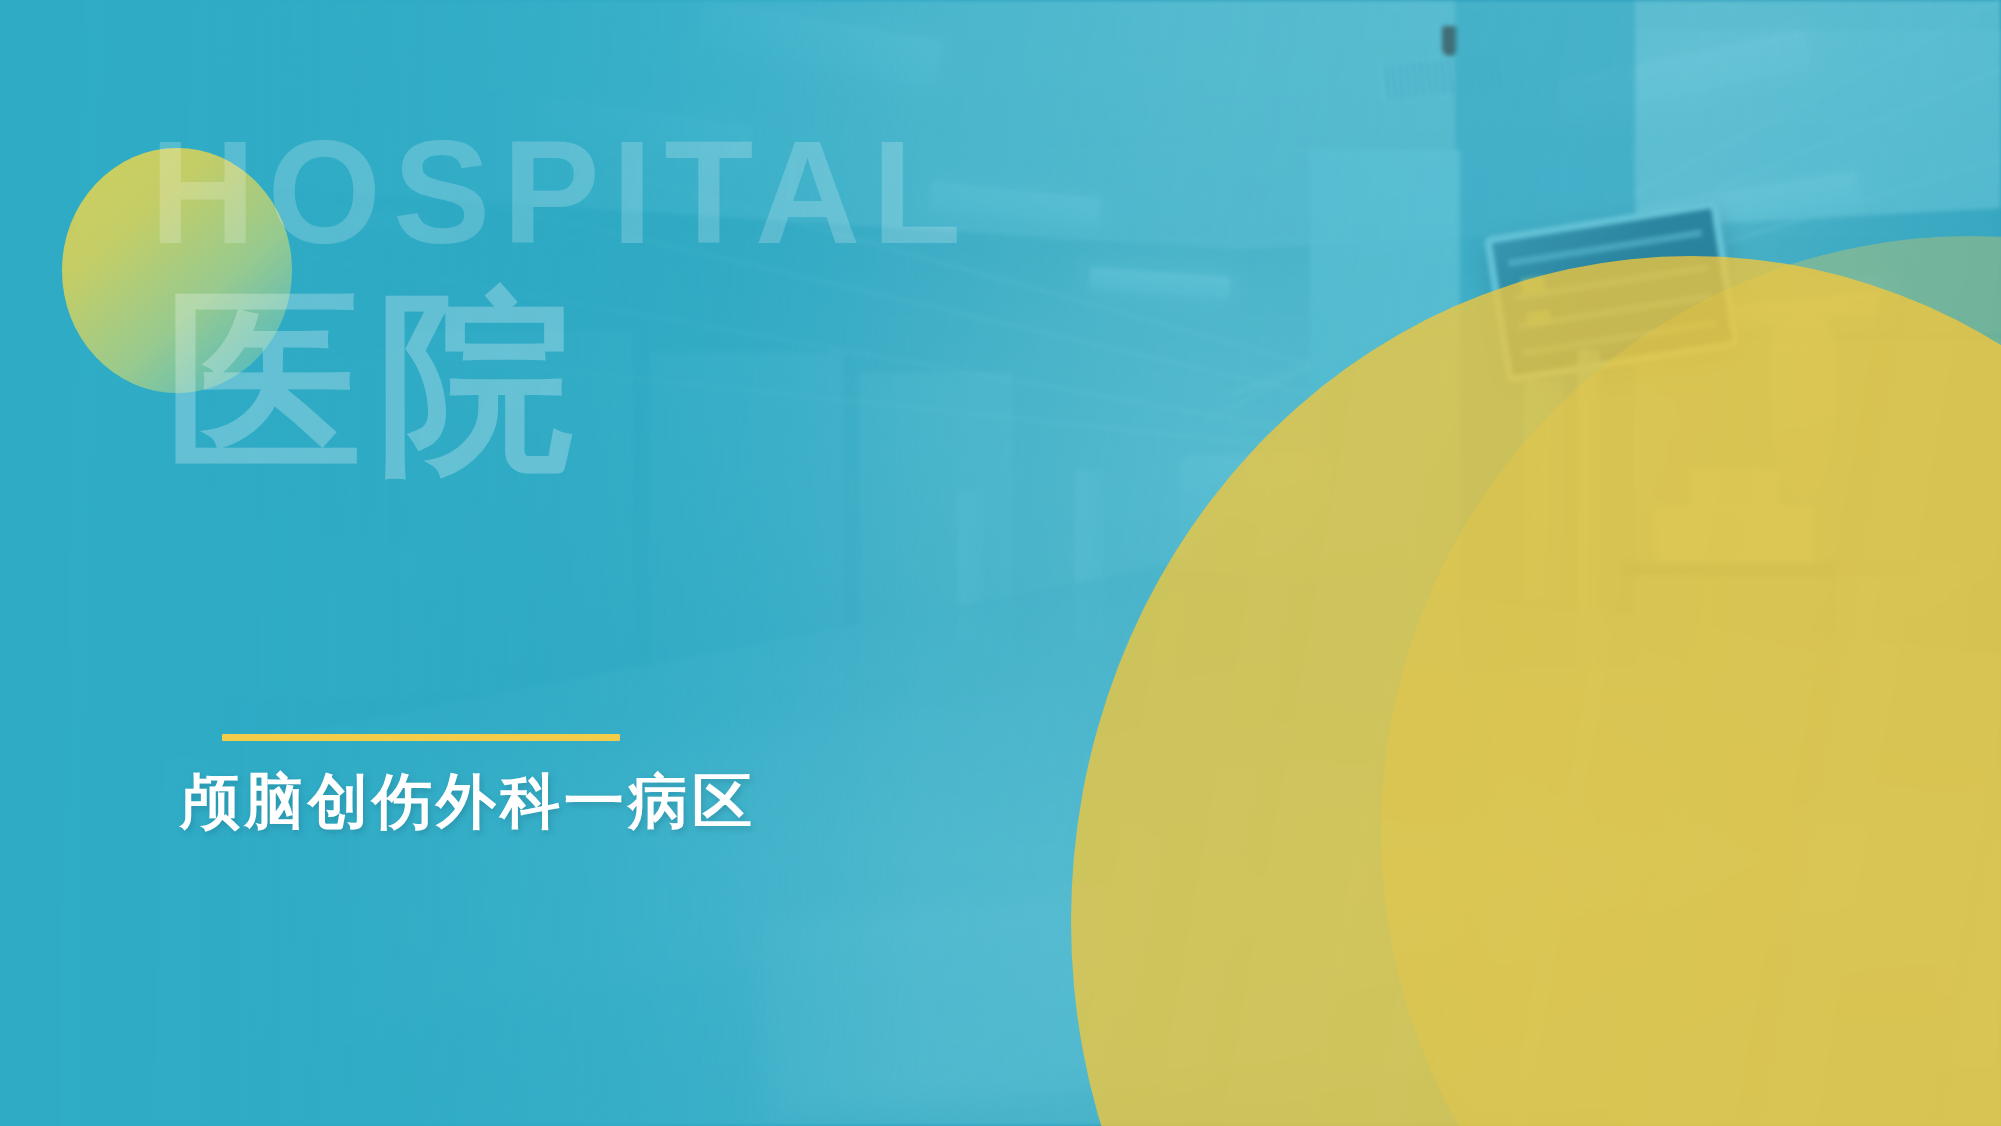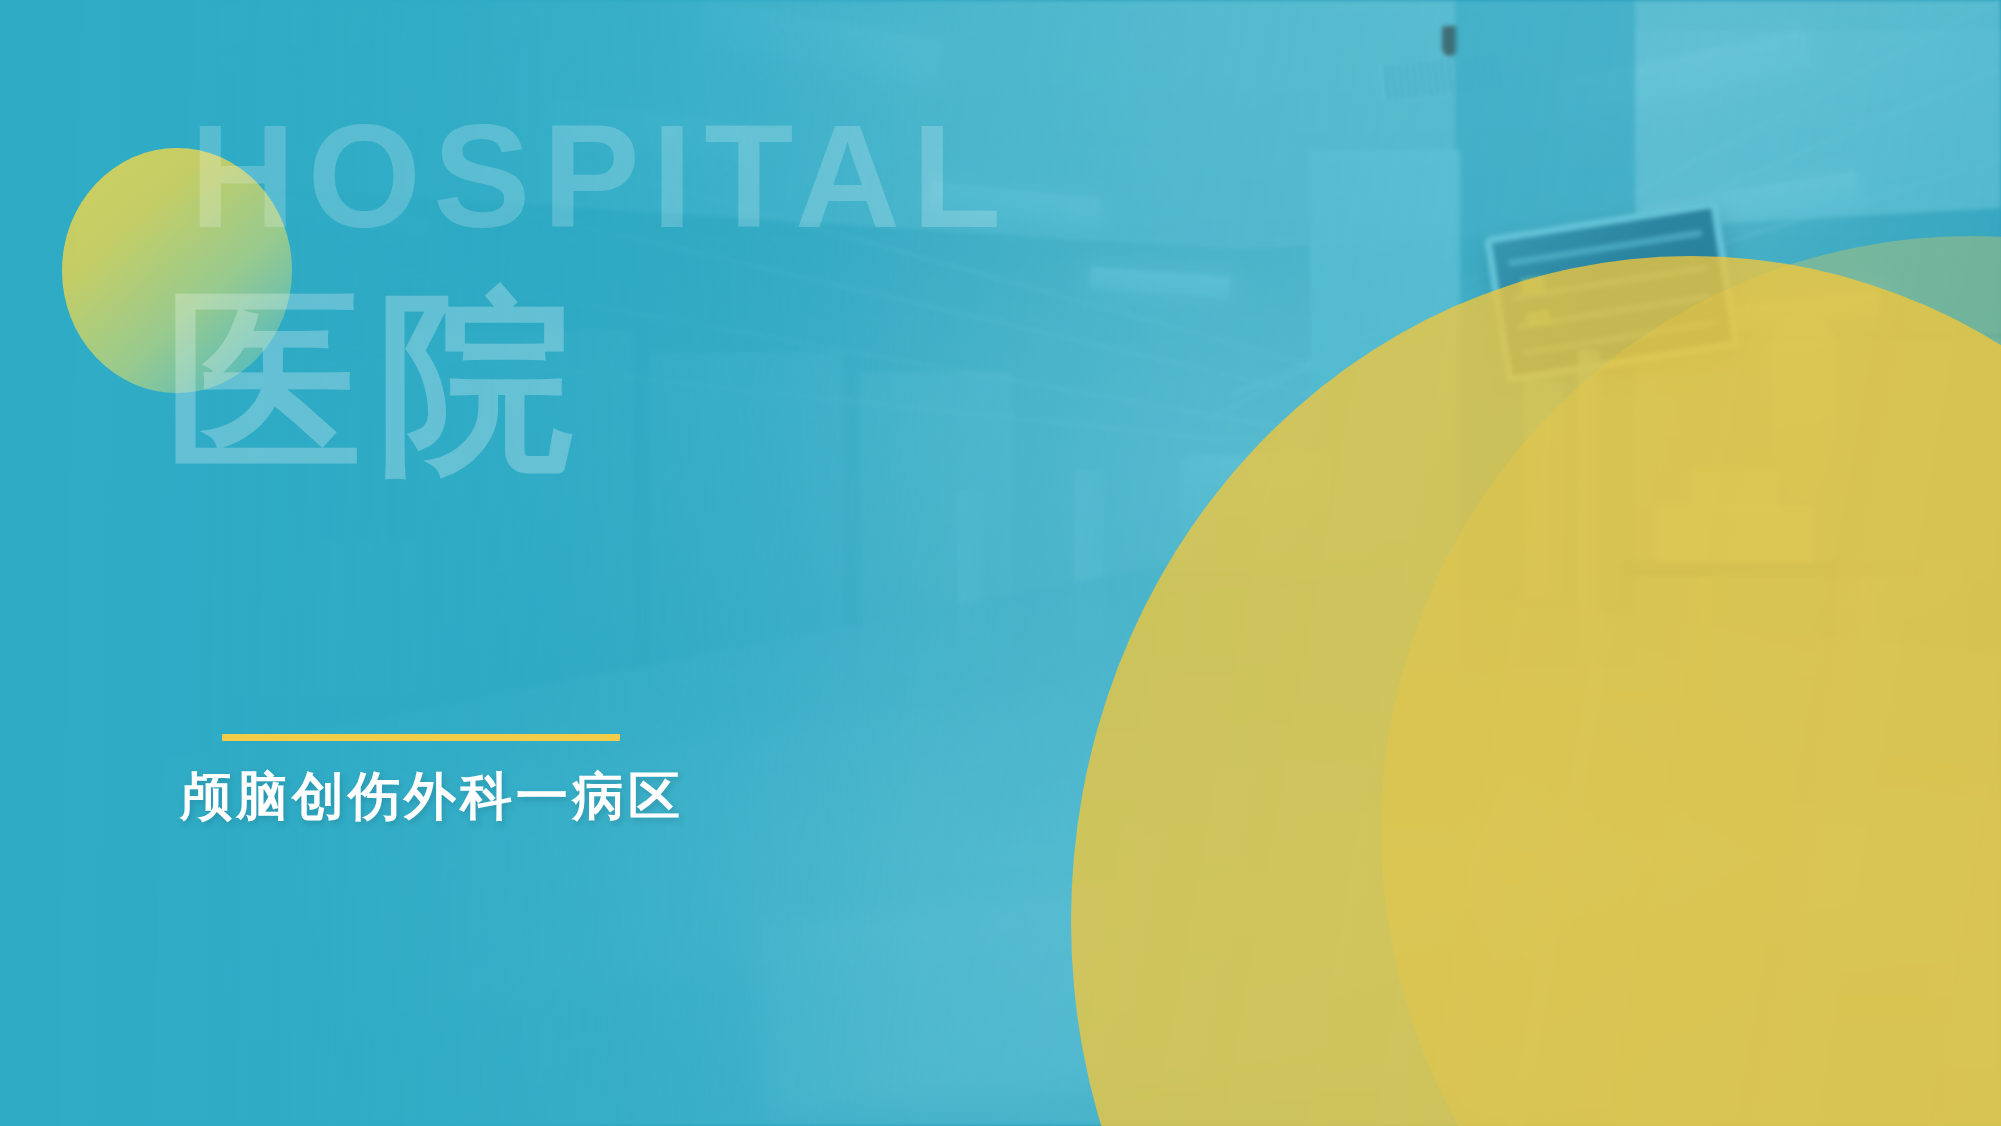--- a/index.html
+++ b/index.html
@@ -217,29 +217,28 @@
     height: 1190px;
     border-radius: 50%;
     background: #f5cf45;
     opacity: .30;
   }
 
   
   .wm-hospital {
     position: absolute;
     left: 150px;
-    top: 104px;
+    top: 120px;
     font-size: 146px;
     font-weight: 700;
     letter-spacing: 12px;
     color: rgba(255,255,255,.20);
     line-height: 1;
     white-space: nowrap;
     font-family: "Liberation Sans", "DejaVu Sans", sans-serif;
-    margin-left: 40px;
   }
   .wm-cn {
     position: absolute;
     left: 166px;
     top: 286px;
     font-size: 196px;
     font-weight: 700;
     letter-spacing: 16px;
     color: rgba(255,255,255,.26);
     line-height: 1;
@@ -284,21 +283,21 @@
     height: 7px;
     background: #f3cd4a;
     border-radius: 1px;
   }
 
   
   .dept {
     position: absolute;
     left: 180px;
     top: 762px;
-    font-size: 52px;
+    font-size: 60px;
     font-weight: 700;
     color: #ffffff;
     letter-spacing: 4px;
     white-space: nowrap;
     font-family: "Liberation Sans", "DejaVu Sans", sans-serif;
     text-shadow: 2px 3px 6px rgba(18,78,94,.25);
   }
 </style>
 </head>
 <body>

